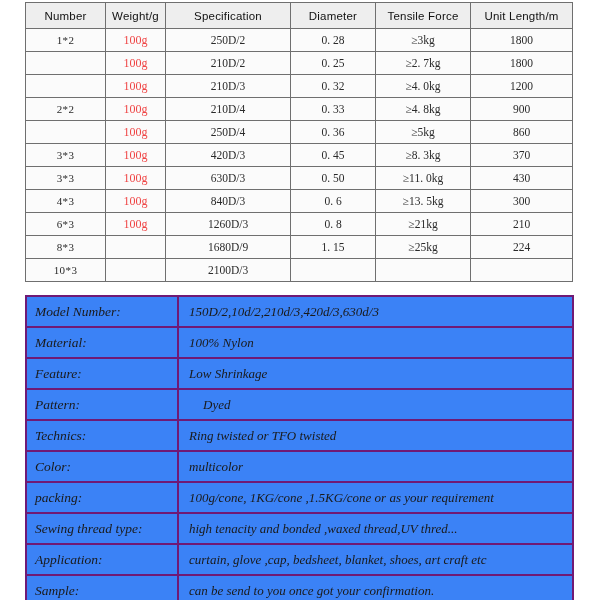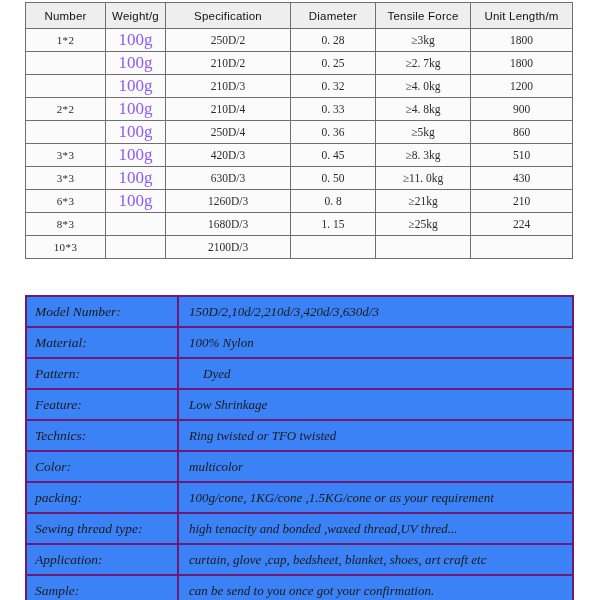--- a/index.html
+++ b/index.html
@@ -52,22 +52,22 @@
     color: #111;
     height: 25px;
   }
   table.spec-table tbody td {
     font-family: "Liberation Serif", serif;
     font-size: 11.5px;
     color: #2a2a2a;
   }
   
   table.spec-table tbody td.c-weight {
-    font-size: 17px;
-    color: #8b5cf6;
+    font-size: 12px;
+    color: #ef4444;
   }
   table.spec-table tbody td.c-number {
     font-size: 11px;
     letter-spacing: .4px;
   }
 
   
   col.w-number  { width: 80px;  }
   col.w-weight  { width: 60px;  }
   col.w-spec    { width: 125px; }
@@ -176,42 +176,50 @@
           <td class="c-dia">0. 36</td>
           <td class="c-force">≥5kg</td>
           <td class="c-length">860</td>
         </tr>
         <tr>
           <td class="c-number">3*3</td>
           <td class="c-weight">100g</td>
           <td class="c-spec">420D/3</td>
           <td class="c-dia">0. 45</td>
           <td class="c-force">≥8. 3kg</td>
-          <td class="c-length">510</td>
+          <td class="c-length">370</td>
         </tr>
         <tr>
           <td class="c-number">3*3</td>
           <td class="c-weight">100g</td>
           <td class="c-spec">630D/3</td>
           <td class="c-dia">0. 50</td>
           <td class="c-force">≥11. 0kg</td>
           <td class="c-length">430</td>
         </tr>
         <tr>
+          <td class="c-number">4*3</td>
+          <td class="c-weight">100g</td>
+          <td class="c-spec">840D/3</td>
+          <td class="c-dia">0. 6</td>
+          <td class="c-force">≥13. 5kg</td>
+          <td class="c-length">300</td>
+        </tr>
+        <tr>
           <td class="c-number">6*3</td>
           <td class="c-weight">100g</td>
           <td class="c-spec">1260D/3</td>
           <td class="c-dia">0. 8</td>
           <td class="c-force">≥21kg</td>
           <td class="c-length">210</td>
         </tr>
         <tr>
           <td class="c-number">8*3</td>
           <td class="c-weight"></td>
-          <td class="c-spec">1680D/3</td>
+          <td class="c-spec">1680D/9</td>
           <td class="c-dia">1. 15</td>
           <td class="c-force">≥25kg</td>
           <td class="c-length">224</td>
         </tr>
         <tr>
           <td class="c-number">10*3</td>
           <td class="c-weight"></td>
           <td class="c-spec">2100D/3</td>
           <td class="c-dia"></td>
           <td class="c-force"></td>
@@ -228,28 +236,28 @@
     <tbody id="detail-body">
         <tr>
           <td class="d-label">Model Number:</td>
           <td class="d-value">150D/2,10d/2,210d/3,420d/3,630d/3</td>
         </tr>
         <tr>
           <td class="d-label">Material:</td>
           <td class="d-value">100% Nylon</td>
         </tr>
         <tr>
+          <td class="d-label">Feature:</td>
+          <td class="d-value">Low Shrinkage</td>
+        </tr>
+        <tr>
           <td class="d-label">Pattern:</td>
           <td class="d-value indented">Dyed</td>
         </tr>
         <tr>
-          <td class="d-label">Feature:</td>
-          <td class="d-value">Low Shrinkage</td>
-        </tr>
-        <tr>
           <td class="d-label">Technics:</td>
           <td class="d-value">Ring twisted or TFO twisted</td>
         </tr>
         <tr>
           <td class="d-label">Color:</td>
           <td class="d-value">multicolor</td>
         </tr>
         <tr>
           <td class="d-label">packing:</td>
           <td class="d-value">100g/cone, 1KG/cone ,1.5KG/cone or as your requirement</td>

